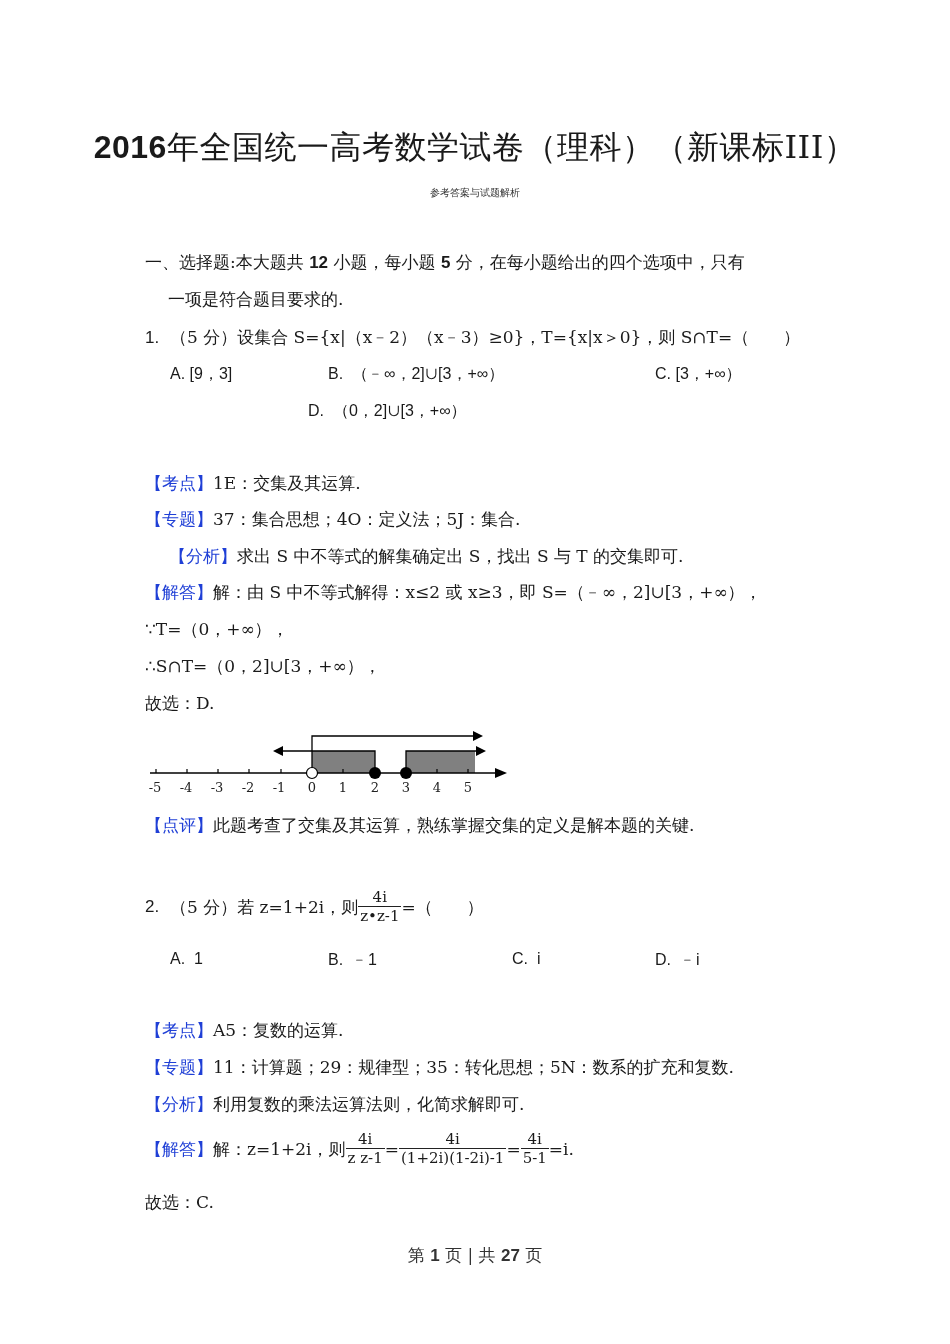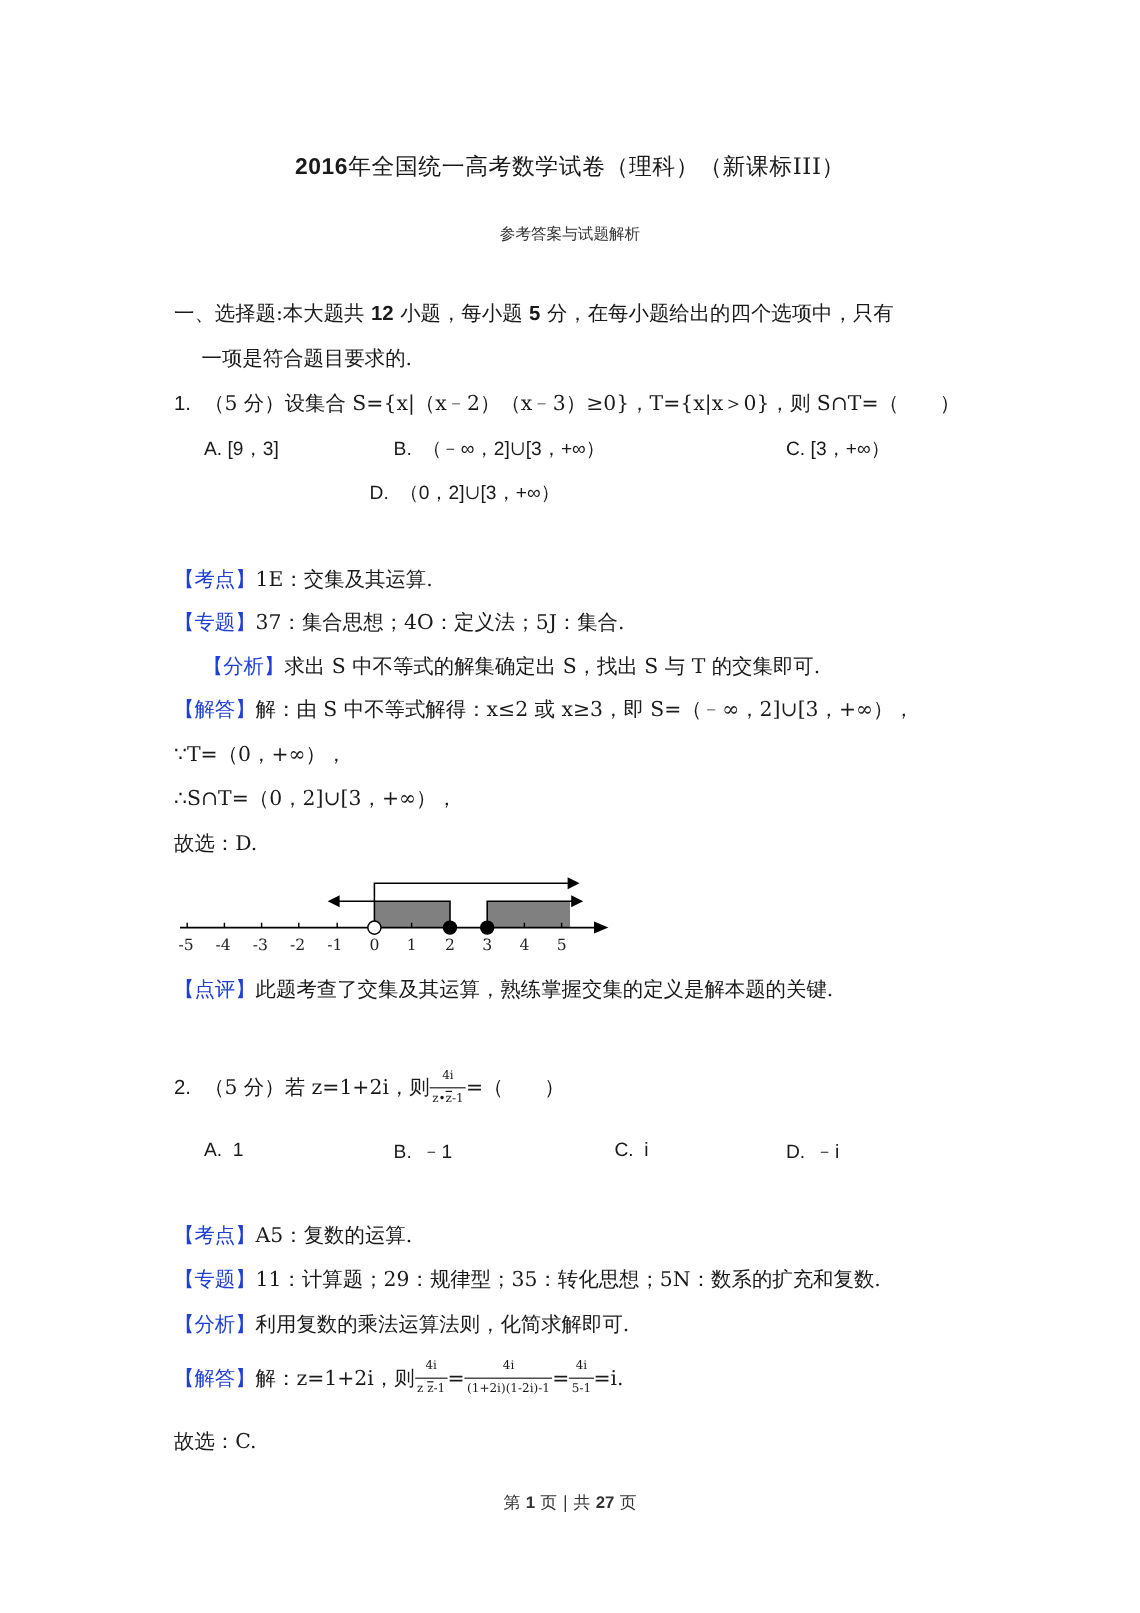--- a/index.html
+++ b/index.html
@@ -1,30 +1,30 @@
 <!DOCTYPE html>
 <html><head>
 <meta charset="utf-8">
 <style>
   html, body { margin:0; padding:0; background:#ffffff; }
   body { width:950px; height:1344px; position:relative; overflow:hidden;
          font-family:"DejaVu Serif","Liberation Serif",serif; color:#1a1a1a; }
   .abs { position:absolute; }
-  .title { left:0; width:950px; top:126px; text-align:center; font-size:19px; letter-spacing:0.5px; }
+  .title { left:0; width:950px; top:126px; text-align:center; font-size:32px; letter-spacing:0.5px; }
   .title b { font-family:"Liberation Sans",sans-serif; font-weight:bold; }
-  .subtitle { left:0; width:950px; top:186px; text-align:center; font-size:13px; color:#333; }
+  .subtitle { left:0; width:950px; top:186px; text-align:center; font-size:10px; color:#333; }
   .line { font-size:17px; white-space:nowrap; line-height:24px; }
   .tag { color:#1f3fd6; }
   .sans { font-family:"Liberation Sans",sans-serif; }
   .opt { font-size:16px; white-space:nowrap; font-family:"Liberation Sans",sans-serif; }
   .frac { display:inline-flex; flex-direction:column; align-items:center; vertical-align:middle;
-          font-family:"DejaVu Serif","Liberation Serif",serif; font-size:10px; line-height:18px; }
+          font-family:"DejaVu Serif","Liberation Serif",serif; font-size:15px; line-height:18px; }
   .frac .num { padding:0 2px; }
   .frac .den { border-top:1px solid #222; padding:0 2px; }
-  .footer { left:0; width:950px; top:1244px; text-align:center; font-size:14px; color:#333; }
+  .footer { left:0; width:950px; top:1244px; text-align:center; font-size:17px; color:#333; }
   .footer b { font-family:"Liberation Sans",sans-serif; }
   .overline { text-decoration:overline; }
 </style>
 </head>
 <body>
 
 <div class="abs title">
   <b>2016</b><span>年全国统一高考数学试卷（理科）（新课标III）</span>
 </div>
 <div class="abs subtitle">参考答案与试题解析</div>

